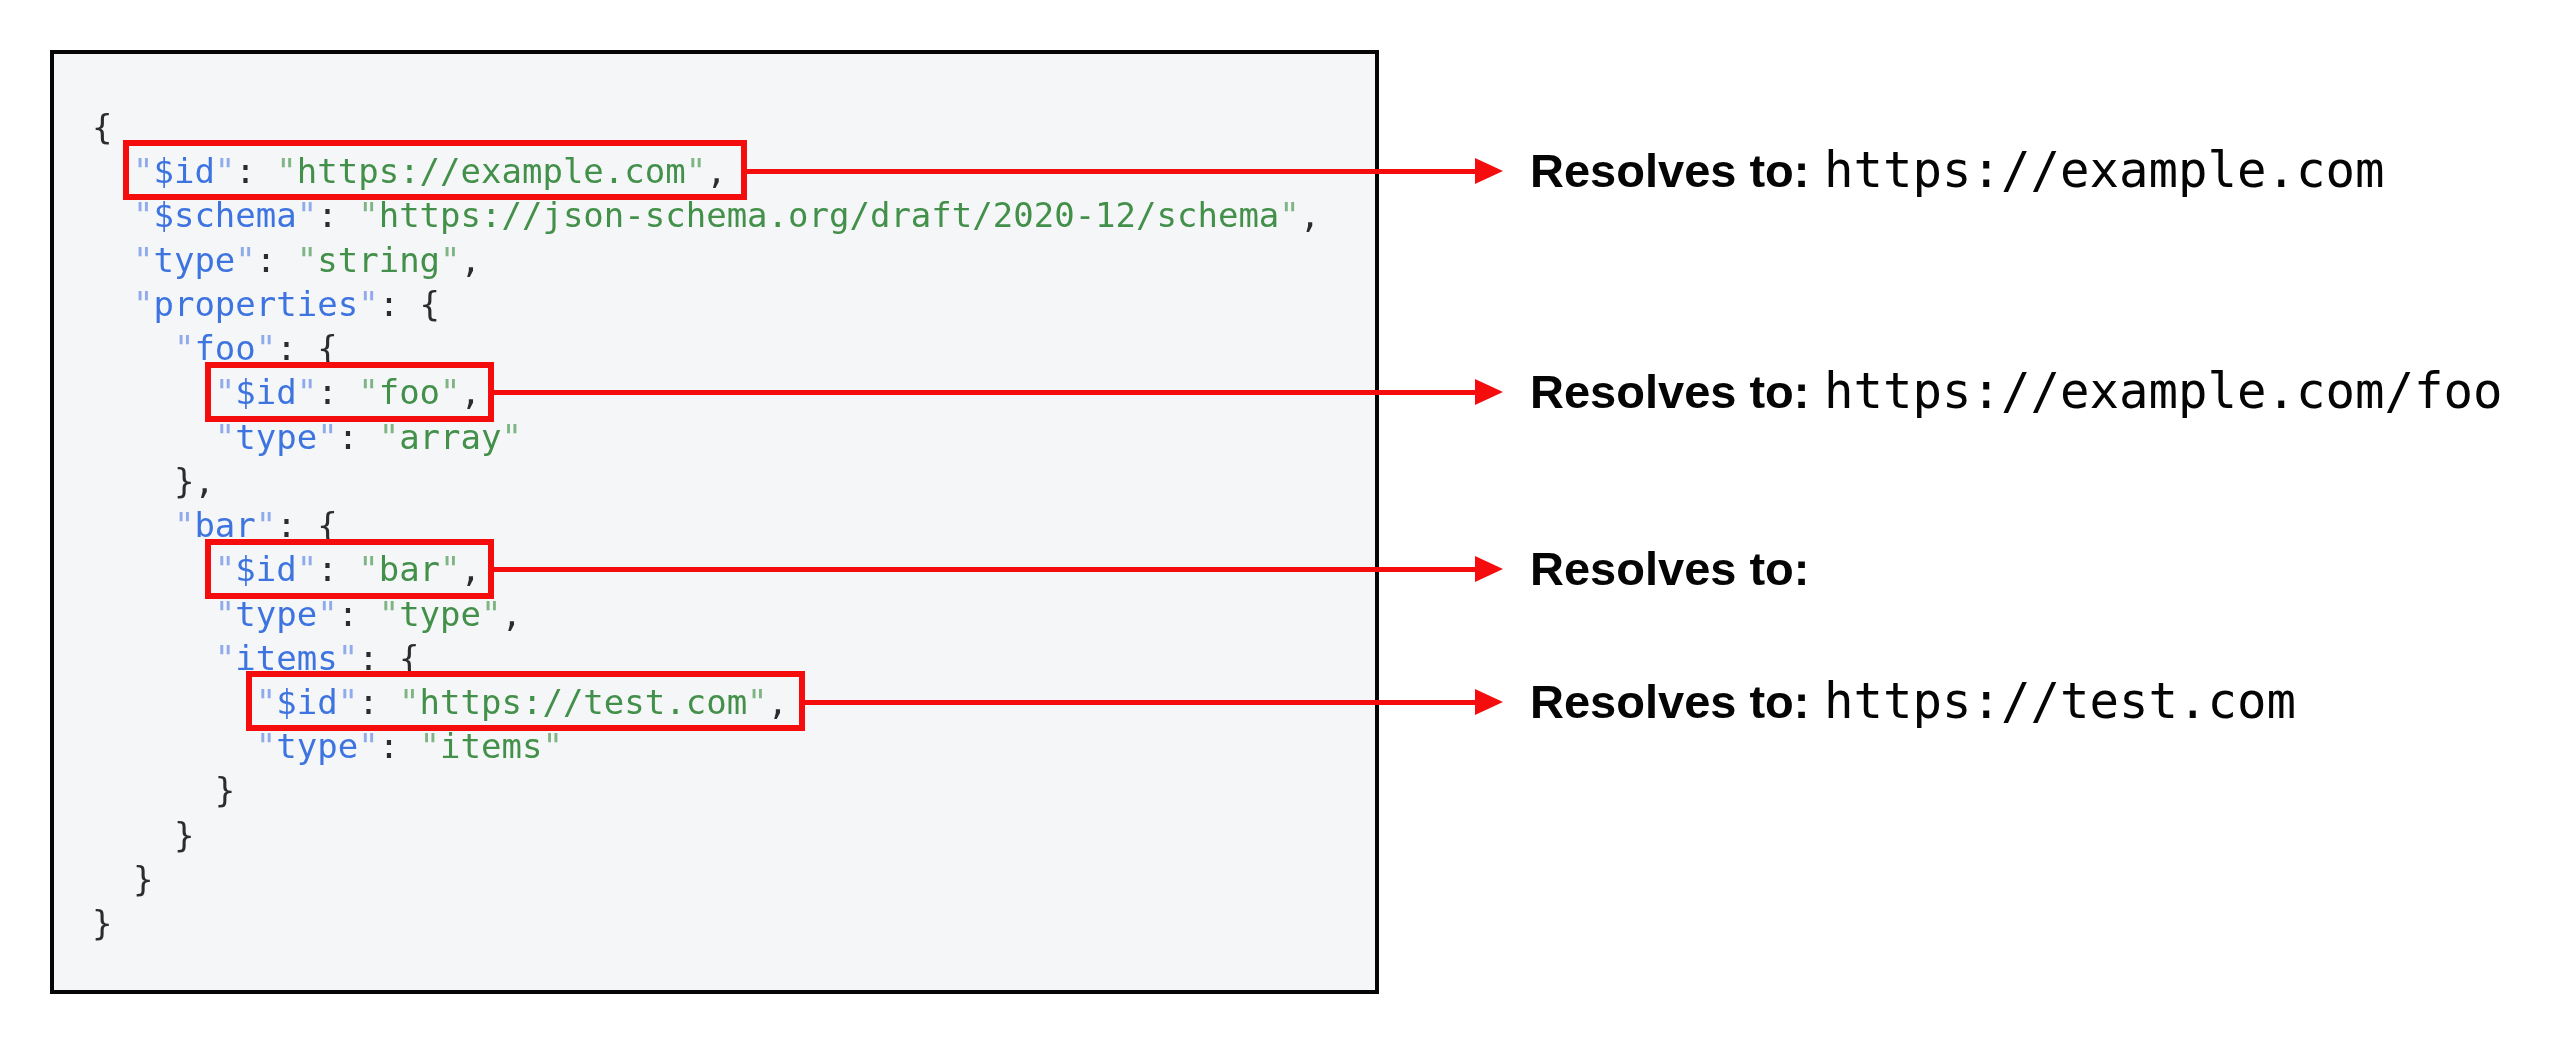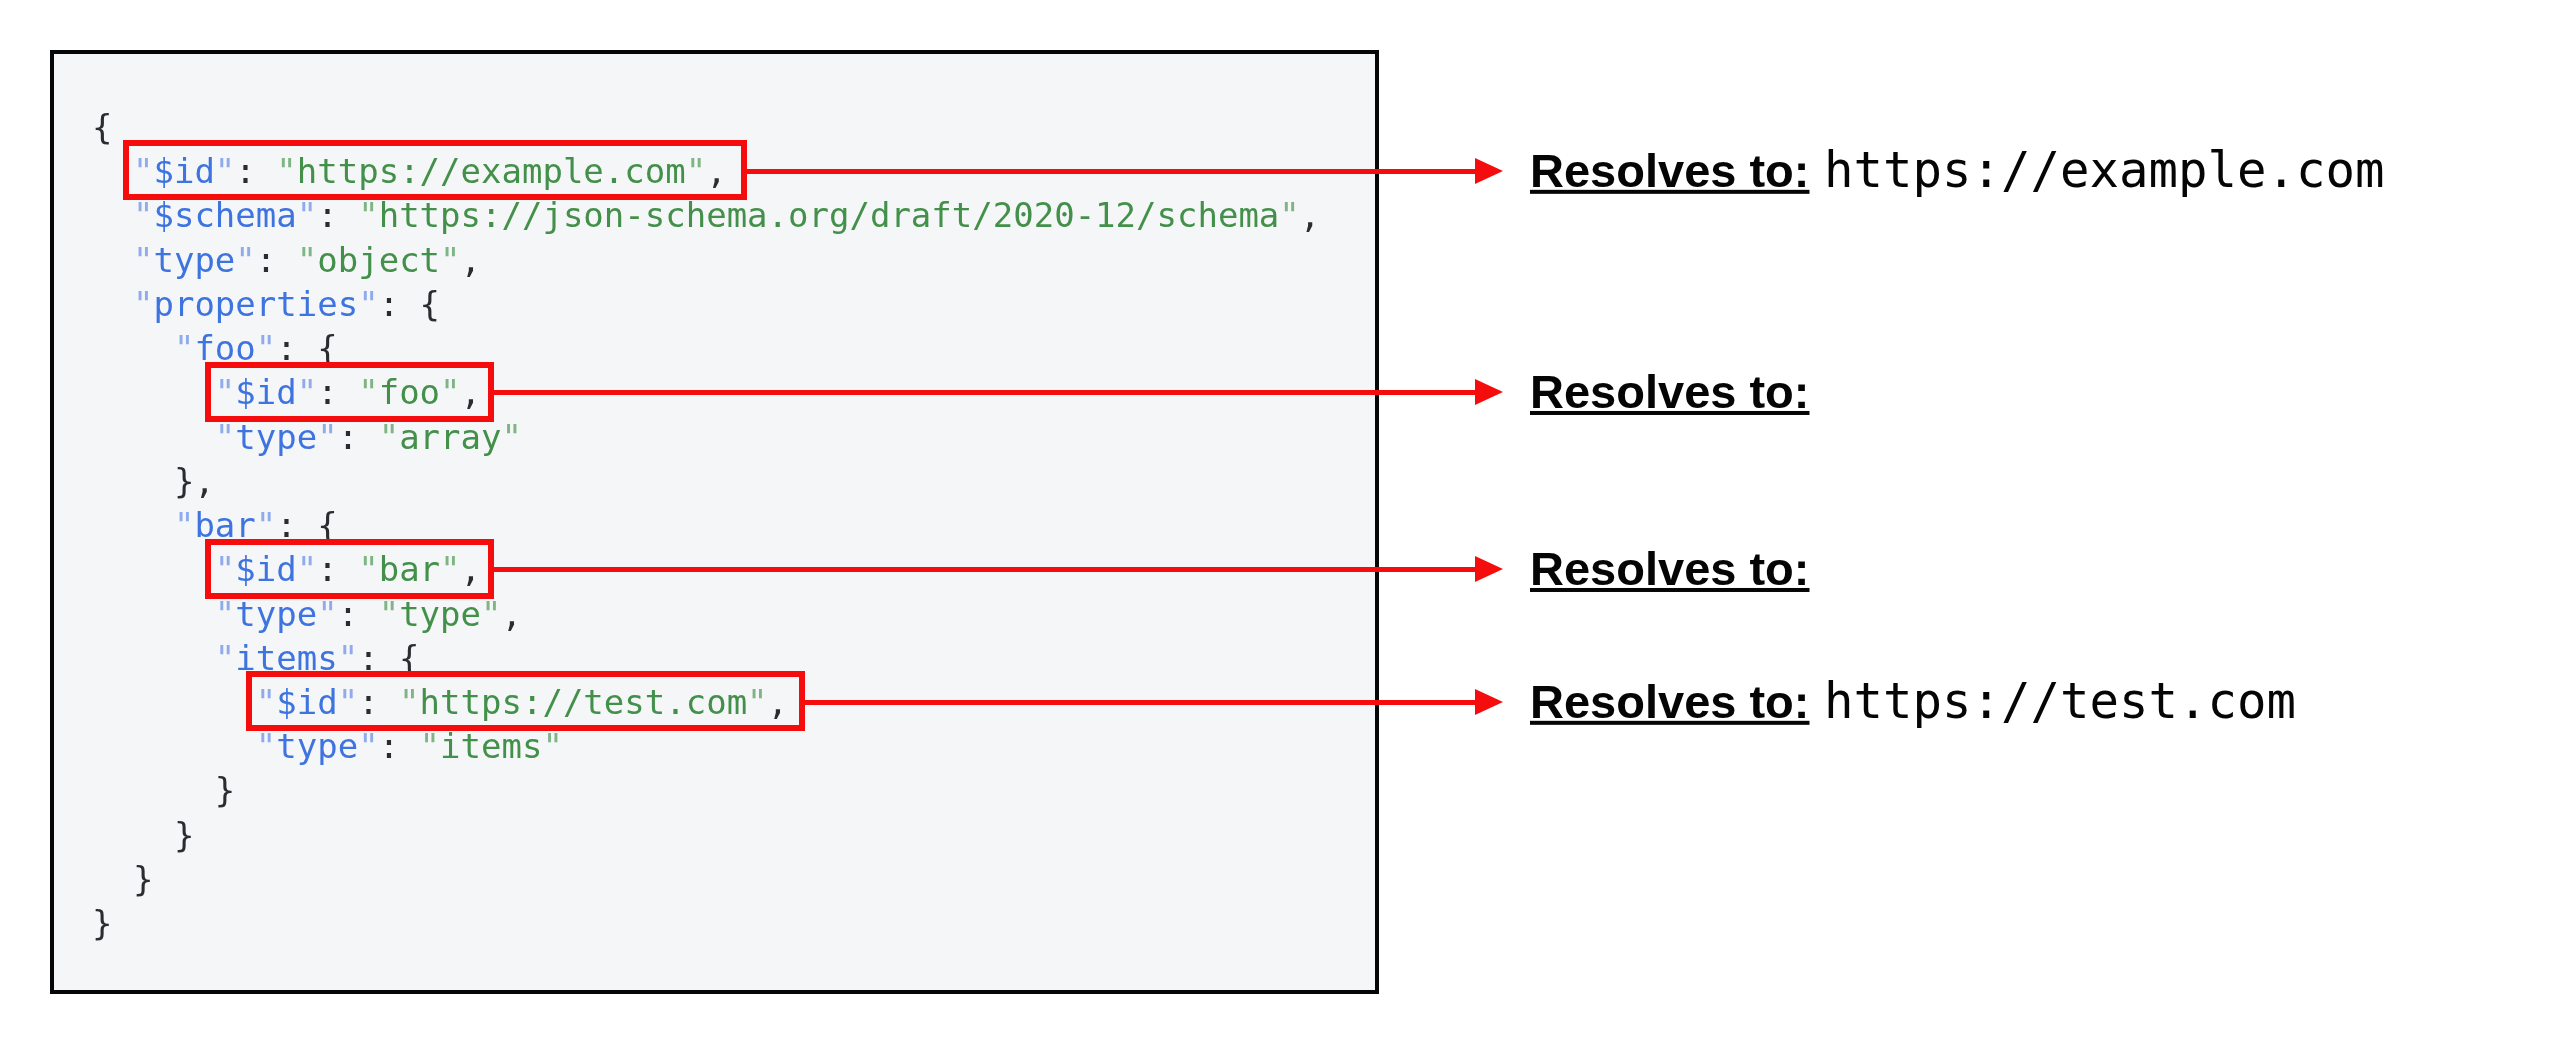--- a/index.html
+++ b/index.html
@@ -62,40 +62,39 @@
     align-items: baseline;
     transform: translateY(-50%);
     white-space: nowrap;
   }
   .annotation .resolves-label {
     font-family: "Liberation Sans", sans-serif;
     font-weight: 700;
     font-size: 47px;
     line-height: 1.15;
     color: var(--c-text);
-    text-decoration: underline;
   }
   .annotation .resolved-url {
     font-family: "DejaVu Sans Mono", monospace;
     font-size: 49px;
     line-height: 1.15;
     color: var(--c-text);
     margin-left: 14.6px;
   }
 </style>
 </head>
 <body>
 
 <div class="stage" id="stage" style="--c-red: #f50d0d; --c-key: #3e74e0; --c-key-quote: #90abec; --c-str: #43904a; --c-str-quote: #7fb584; --c-punct: #2a2c2f; --c-text: #050505; --panel-bg: #f5f6f7; --panel-border: #060606;">
   <div class="panel" id="panel" style="left: 50px; top: 50px; width: 1329px; height: 944px;"></div>
   <div id="code">
       <div class="code-line" style="left: 92px; top: 105px;"><span class="tok-punct">{</span></div>
       <div class="code-line" style="left: 92px; top: 149px;"><span class="tok-punct">  </span><span class="tok-key-quote">"</span><span class="tok-key">$id</span><span class="tok-key-quote">"</span><span class="tok-punct">: </span><span class="tok-str-quote">"</span><span class="tok-str">https://example.com</span><span class="tok-str-quote">"</span><span class="tok-punct">,</span></div>
       <div class="code-line" style="left: 92px; top: 193px;"><span class="tok-punct">  </span><span class="tok-key-quote">"</span><span class="tok-key">$schema</span><span class="tok-key-quote">"</span><span class="tok-punct">: </span><span class="tok-str-quote">"</span><span class="tok-str">https://json-schema.org/draft/2020-12/schema</span><span class="tok-str-quote">"</span><span class="tok-punct">,</span></div>
-      <div class="code-line" style="left: 92px; top: 238px;"><span class="tok-punct">  </span><span class="tok-key-quote">"</span><span class="tok-key">type</span><span class="tok-key-quote">"</span><span class="tok-punct">: </span><span class="tok-str-quote">"</span><span class="tok-str">object</span><span class="tok-str-quote">"</span><span class="tok-punct">,</span></div>
+      <div class="code-line" style="left: 92px; top: 238px;"><span class="tok-punct">  </span><span class="tok-key-quote">"</span><span class="tok-key">type</span><span class="tok-key-quote">"</span><span class="tok-punct">: </span><span class="tok-str-quote">"</span><span class="tok-str">string</span><span class="tok-str-quote">"</span><span class="tok-punct">,</span></div>
       <div class="code-line" style="left: 92px; top: 282px;"><span class="tok-punct">  </span><span class="tok-key-quote">"</span><span class="tok-key">properties</span><span class="tok-key-quote">"</span><span class="tok-punct">: {</span></div>
       <div class="code-line" style="left: 92px; top: 326px;"><span class="tok-punct">    </span><span class="tok-key-quote">"</span><span class="tok-key">foo</span><span class="tok-key-quote">"</span><span class="tok-punct">: {</span></div>
       <div class="code-line" style="left: 92px; top: 370px;"><span class="tok-punct">      </span><span class="tok-key-quote">"</span><span class="tok-key">$id</span><span class="tok-key-quote">"</span><span class="tok-punct">: </span><span class="tok-str-quote">"</span><span class="tok-str">foo</span><span class="tok-str-quote">"</span><span class="tok-punct">,</span></div>
       <div class="code-line" style="left: 92px; top: 415px;"><span class="tok-punct">      </span><span class="tok-key-quote">"</span><span class="tok-key">type</span><span class="tok-key-quote">"</span><span class="tok-punct">: </span><span class="tok-str-quote">"</span><span class="tok-str">array</span><span class="tok-str-quote">"</span></div>
       <div class="code-line" style="left: 92px; top: 459px;"><span class="tok-punct">    },</span></div>
       <div class="code-line" style="left: 92px; top: 503px;"><span class="tok-punct">    </span><span class="tok-key-quote">"</span><span class="tok-key">bar</span><span class="tok-key-quote">"</span><span class="tok-punct">: {</span></div>
       <div class="code-line" style="left: 92px; top: 547px;"><span class="tok-punct">      </span><span class="tok-key-quote">"</span><span class="tok-key">$id</span><span class="tok-key-quote">"</span><span class="tok-punct">: </span><span class="tok-str-quote">"</span><span class="tok-str">bar</span><span class="tok-str-quote">"</span><span class="tok-punct">,</span></div>
       <div class="code-line" style="left: 92px; top: 592px;"><span class="tok-punct">      </span><span class="tok-key-quote">"</span><span class="tok-key">type</span><span class="tok-key-quote">"</span><span class="tok-punct">: </span><span class="tok-str-quote">"</span><span class="tok-str">type</span><span class="tok-str-quote">"</span><span class="tok-punct">,</span></div>
       <div class="code-line" style="left: 92px; top: 636px;"><span class="tok-punct">      </span><span class="tok-key-quote">"</span><span class="tok-key">items</span><span class="tok-key-quote">"</span><span class="tok-punct">: {</span></div>
       <div class="code-line" style="left: 92px; top: 680px;"><span class="tok-punct">        </span><span class="tok-key-quote">"</span><span class="tok-key">$id</span><span class="tok-key-quote">"</span><span class="tok-punct">: </span><span class="tok-str-quote">"</span><span class="tok-str">https://test.com</span><span class="tok-str-quote">"</span><span class="tok-punct">,</span></div>
@@ -111,20 +110,21 @@
       <div class="arrow-head" style="left: 1475px; top: 158px;"></div>
       <div class="annotation" style="left: 1530px; top: 171px;">
         <span class="resolves-label">Resolves to:</span>
         <span class="resolved-url">https://example.com</span>
       </div>
       <div class="hl-box" style="left: 205px; top: 362px; width: 289px; height: 60px;"></div>
       <div class="connector" style="left: 493px; top: 390px; width: 982px; height: 4.9px;"></div>
       <div class="arrow-head" style="left: 1475px; top: 379px;"></div>
       <div class="annotation" style="left: 1530px; top: 392px;">
         <span class="resolves-label">Resolves to:</span>
+        <span class="resolved-url">https://example.com/foo</span>
       </div>
       <div class="hl-box" style="left: 205px; top: 539px; width: 289px; height: 60px;"></div>
       <div class="connector" style="left: 493px; top: 567px; width: 982px; height: 4.9px;"></div>
       <div class="arrow-head" style="left: 1475px; top: 556px;"></div>
       <div class="annotation" style="left: 1530px; top: 569px;">
         <span class="resolves-label">Resolves to:</span>
       </div>
       <div class="hl-box" style="left: 246px; top: 671px; width: 559px; height: 60px;"></div>
       <div class="connector" style="left: 804px; top: 700px; width: 671px; height: 4.9px;"></div>
       <div class="arrow-head" style="left: 1475px; top: 689px;"></div>

